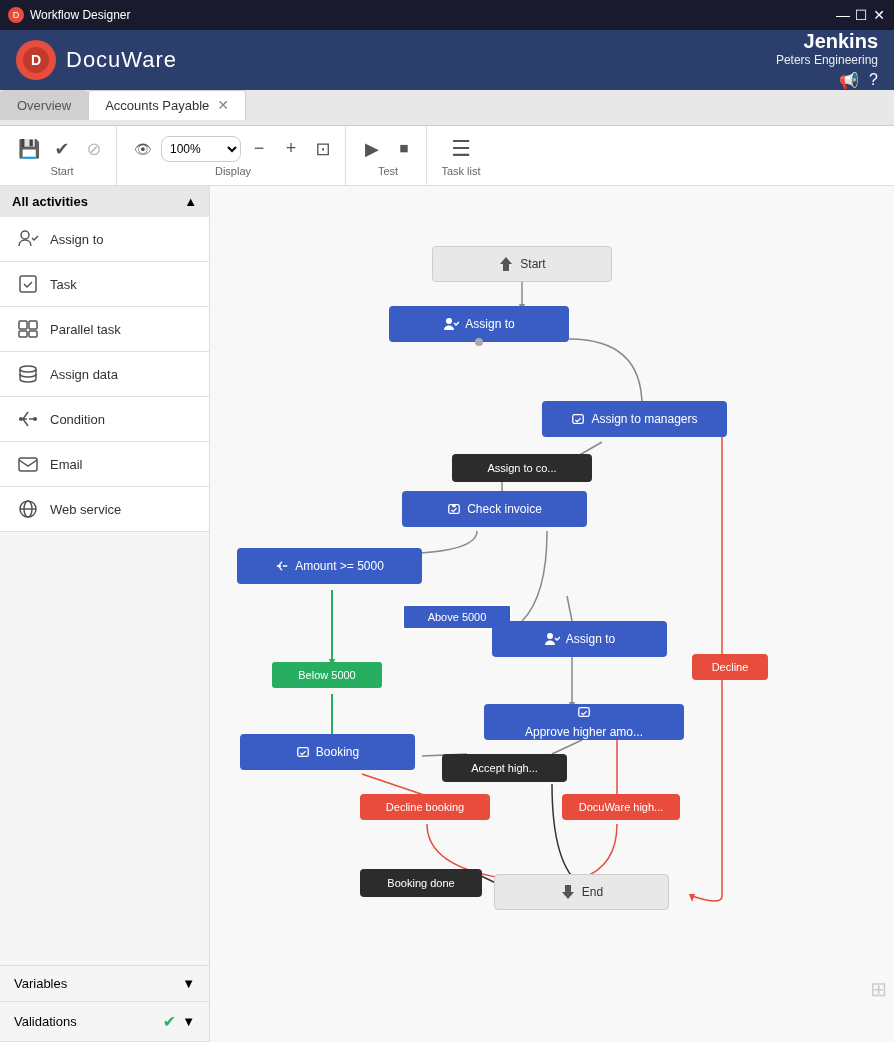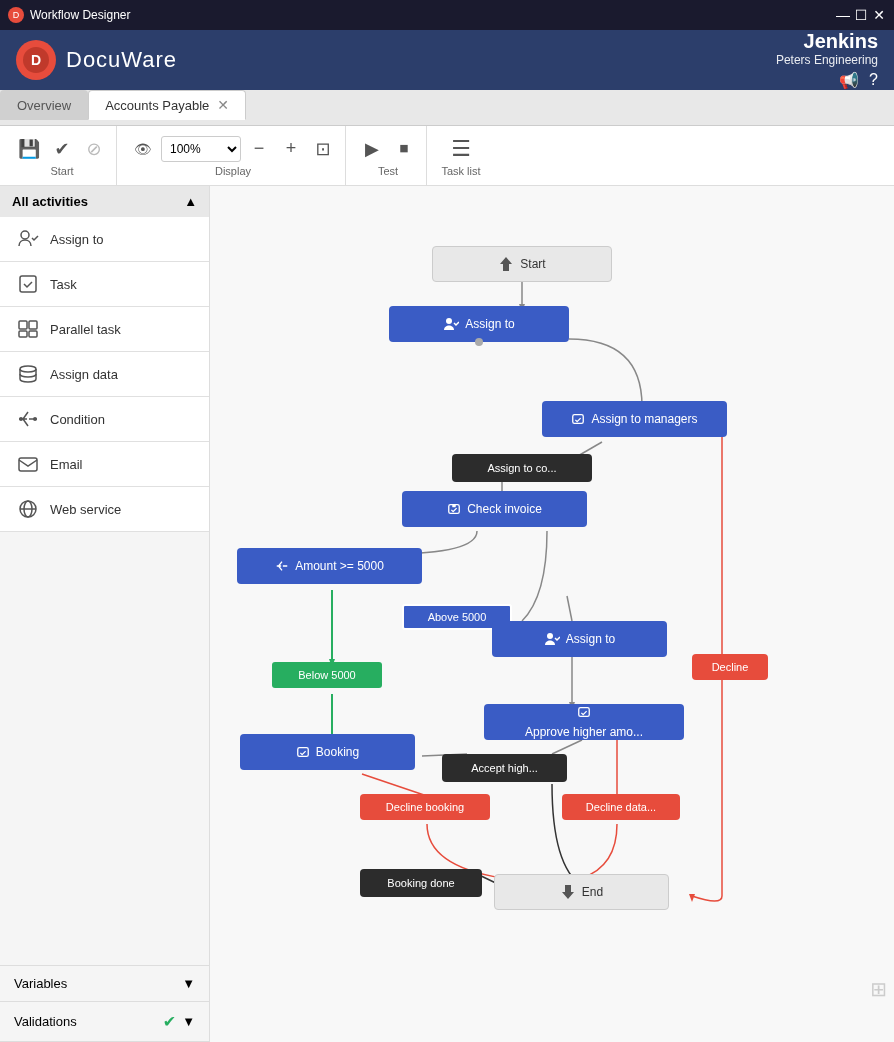--- a/index.html
+++ b/index.html
@@ -88,21 +88,21 @@
       width: 28px; height: 28px;
       border: none; background: transparent;
       cursor: pointer;
       display: flex; align-items: center; justify-content: center;
       font-size: 18px; color: #555;
       border-radius: 3px;
     }
     .toolbar-btn.disabled { color: #bbb; cursor: default; }
     .toolbar-label { font-size: 11px; color: #666; }
     .toolbar-select {
-      height: 26px; border: 1px solid #ccc; border-radius: 3px;
+      height: 26px; border: 1px solid #ccc; border-radius: 8px;
       padding: 0 4px; font-size: 12px; background: white;
       min-width: 80px;
     }
 
     
     .main {
       display: flex;
       height: calc(1042px - 30px - 60px - 36px - 60px);
     }
 
@@ -516,21 +516,21 @@
 
       <div class="wf-node wf-node-dark" style="left:230px;top:548px;width:125px;height:28px;font-size:11px;">
         <span>Accept high...</span>
       </div>
 
       <div class="wf-node wf-node-red" style="left:148px;top:588px;width:130px;height:26px;font-size:11px;">
         <span>Decline booking</span>
       </div>
 
       <div class="wf-node wf-node-red" style="left:350px;top:588px;width:118px;height:26px;font-size:11px;">
-        <span>Decline data...</span>
+        <span>DocuWare high...</span>
       </div>
 
       <div class="wf-node wf-node-red" style="left:480px;top:438px;width:76px;height:26px;font-size:11px;margin-top:10px;">
         <span>Decline</span>
       </div>
 
       <div class="wf-node wf-node-dark" style="left:148px;top:663px;width:122px;height:28px;font-size:11px;">
         <span>Booking done</span>
       </div>
 

